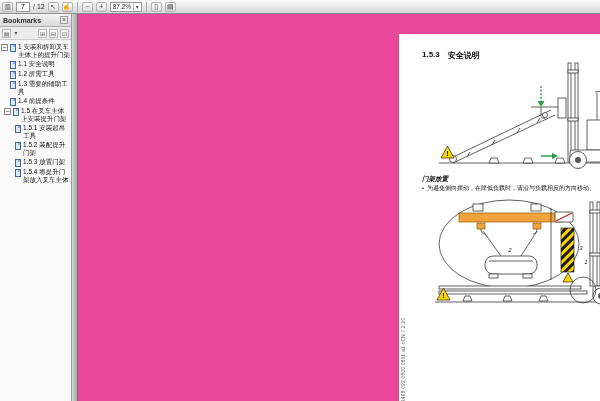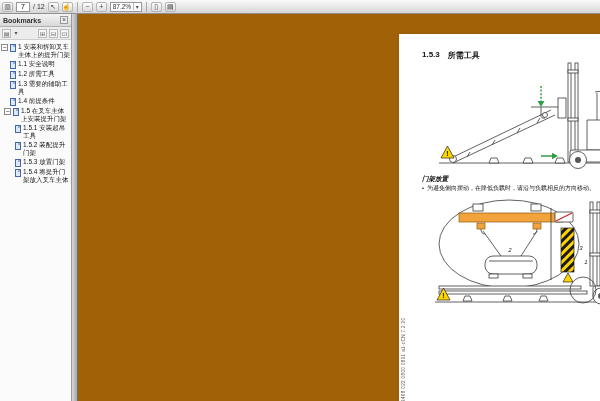--- a/index.html
+++ b/index.html
@@ -79,21 +79,21 @@
   .pl2 { padding-left:14px; }
 
   
   .splitter {
     position:absolute; top:14px; left:72px; width:6px; bottom:0;
     background:linear-gradient(90deg,#d8d8d8,#a8a8a8);
     border-right:1px solid #6e6e6e;
   }
 
   
-  .canvas { position:absolute; top:14px; left:78px; right:0; bottom:0; background:#a16207; }
+  .canvas { position:absolute; top:14px; left:78px; right:0; bottom:0; background:#ec4899; }
   .page {
     position:absolute; left:321px; top:20px; width:252px; height:373px;
     background:#fff; box-shadow:2px 2px 4px rgba(0,0,0,0.45);
   }
   .doc-heading {
     position:absolute; left:23px; top:16px;
     font-size:8px; font-weight:bold; color:#111; display:flex; gap:8px;
   }
   .fig1 { position:absolute; left:38px; top:26px; }
   .doc-subheading {
@@ -203,21 +203,21 @@
     </div>
   </div>
 
   <div class="splitter"></div>
 
   <div class="canvas">
     <div class="page">
 
       <div class="doc-heading">
         <span>1.5.3</span>
-        <span>所需工具</span>
+        <span>安全说明</span>
       </div>
 
       <svg class="fig1" width="200" height="114" viewBox="0 0 200 114">
         <line class="ln" x1="2" y1="103" x2="198" y2="103"></line>
         <g>
           <path class="fillw" d="M52,103 h10 l-2,-5 h-6 z"></path>
           <path class="fillw" d="M86,103 h10 l-2,-5 h-6 z"></path>
           <path class="fillw" d="M118,103 h10 l-2,-5 h-6 z"></path>
         </g>
         <g>

